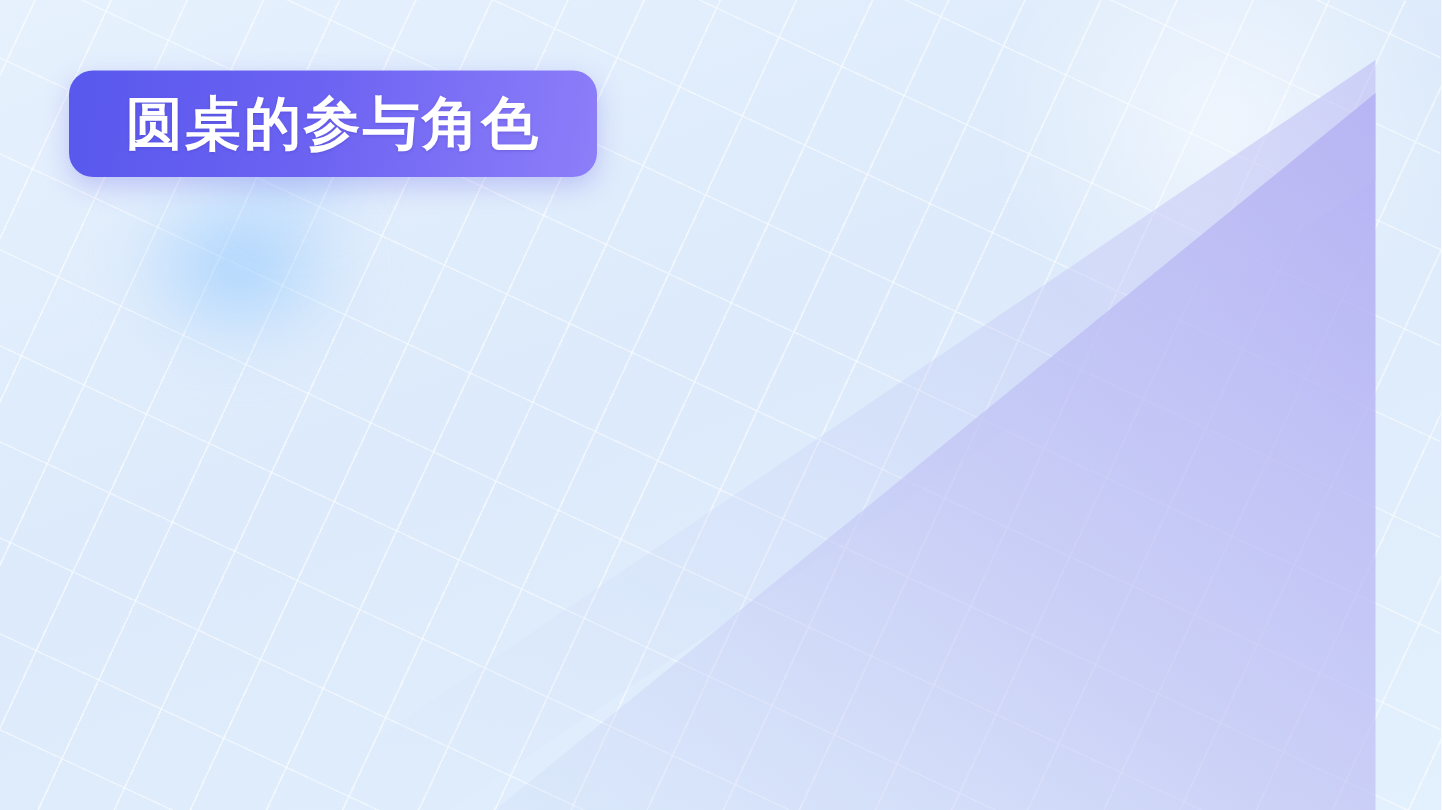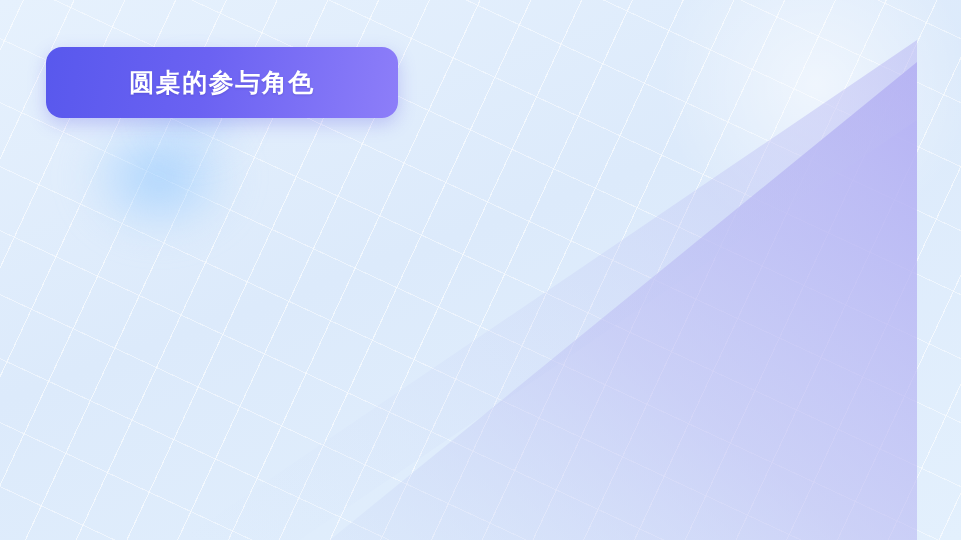--- a/index.html
+++ b/index.html
@@ -74,21 +74,21 @@
     height: 71px;
     border-radius: 16px;
     background: linear-gradient(100deg, #5858ed 0%, #6b62f2 45%, #8d7ef9 100%);
     box-shadow: 0 6px 18px rgba(92,86,230,0.28);
     display: flex;
     align-items: center;
     justify-content: center;
   }
   .title-text {
     color: #ffffff;
-    font-size: 25px;
+    font-size: 38px;
     font-weight: bold;
     letter-spacing: 1.5px;
     text-shadow: 0 1px 2px rgba(60,50,170,0.30);
   }
 
   
   .column {
     position: absolute;
     width: 196px;
     display: flex;

